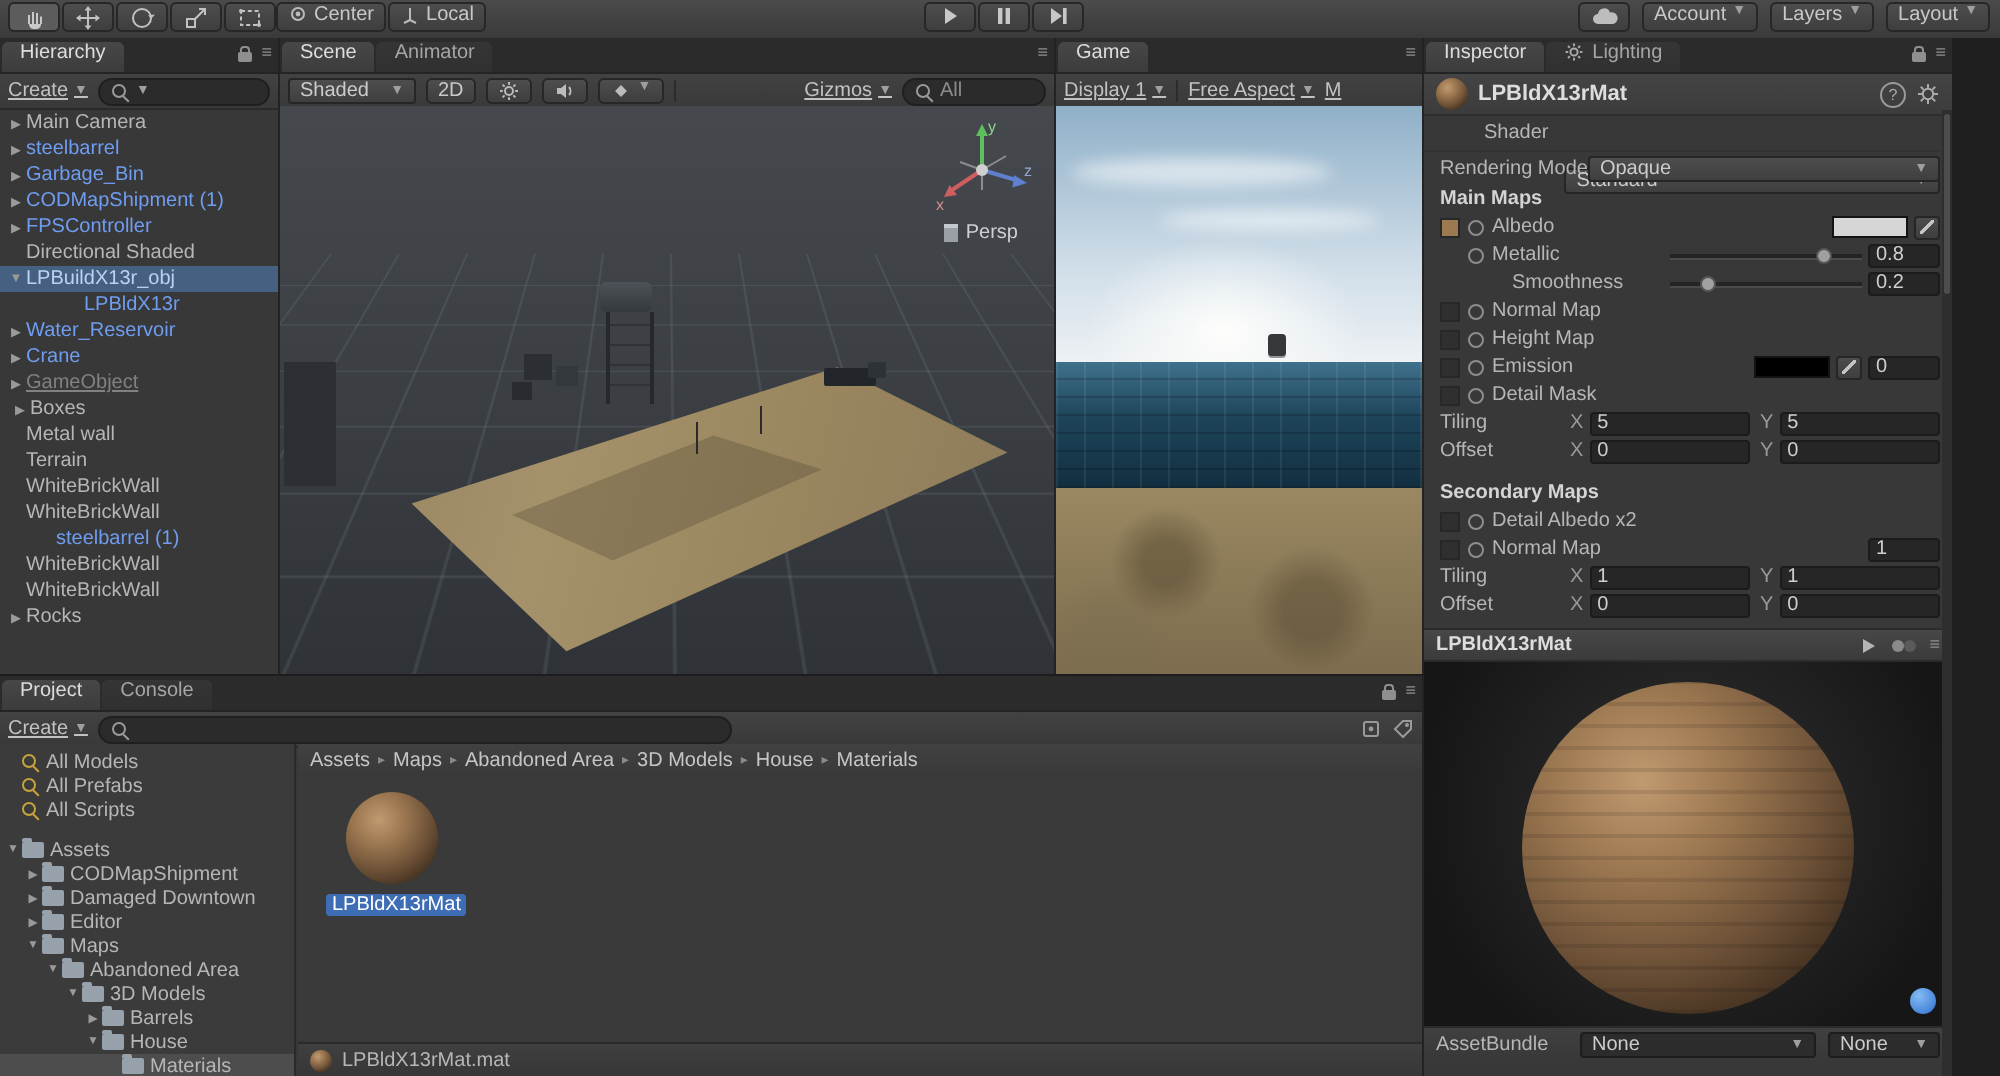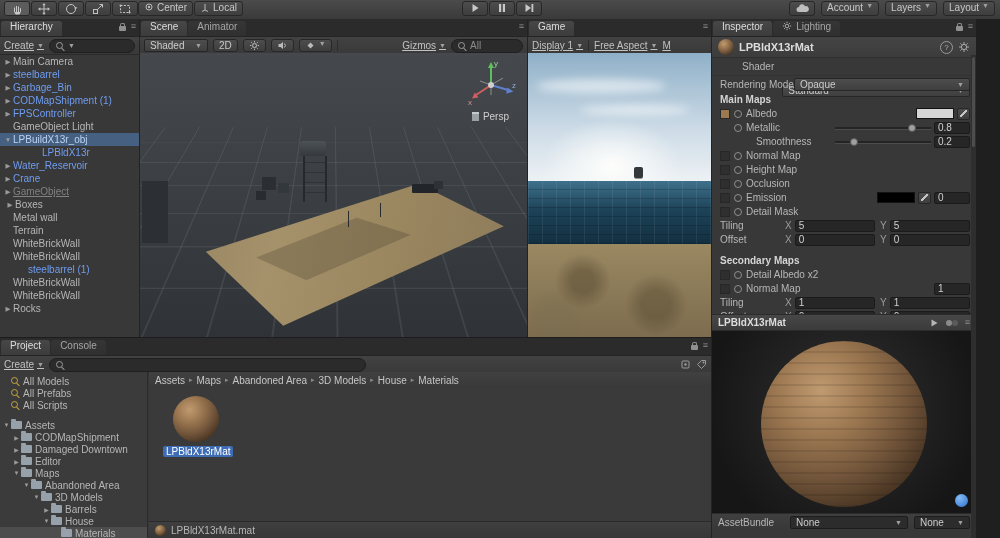--- a/index.html
+++ b/index.html
@@ -249,21 +249,21 @@
       <div class="hrow" style="padding-left: 3px;">
         <span class="arrow">▶</span>
         <span class="hlabel prefab">CODMapShipment (1)</span>
       </div>
       <div class="hrow" style="padding-left: 3px;">
         <span class="arrow">▶</span>
         <span class="hlabel prefab">FPSController</span>
       </div>
       <div class="hrow" style="padding-left: 3px;">
         <span class="arrow"></span>
-        <span class="hlabel normal">GameObject Light</span>
+        <span class="hlabel normal">Directional Shaded</span>
       </div>
       <div class="hrow sel" style="padding-left: 3px;">
         <span class="arrow">▼</span>
         <span class="hlabel prefab">LPBuildX13r_obj</span>
       </div>
       <div class="hrow" style="padding-left: 32px;">
         <span class="arrow"></span>
         <span class="hlabel prefab">LPBldX13r</span>
       </div>
       <div class="hrow" style="padding-left: 3px;">
@@ -521,26 +521,20 @@
         </div>
         <div class="irow">
           <span class="thumb"></span>
           <span class="dot"></span>
           <span class="ilabel">Height Map</span>
           <span class="iright"></span>
         </div>
         <div class="irow">
           <span class="thumb"></span>
           <span class="dot"></span>
-          <span class="ilabel">Occlusion</span>
-          <span class="iright"></span>
-        </div>
-        <div class="irow">
-          <span class="thumb"></span>
-          <span class="dot"></span>
           <span class="ilabel">Emission</span>
           <span class="iright">
             <span class="swatch" style="background: rgb(0, 0, 0);"></span>
             <span class="dropper">
               <span class="dline"></span>
             </span>
             <span class="nfield">0</span>
           </span>
         </div>
         <div class="irow">

